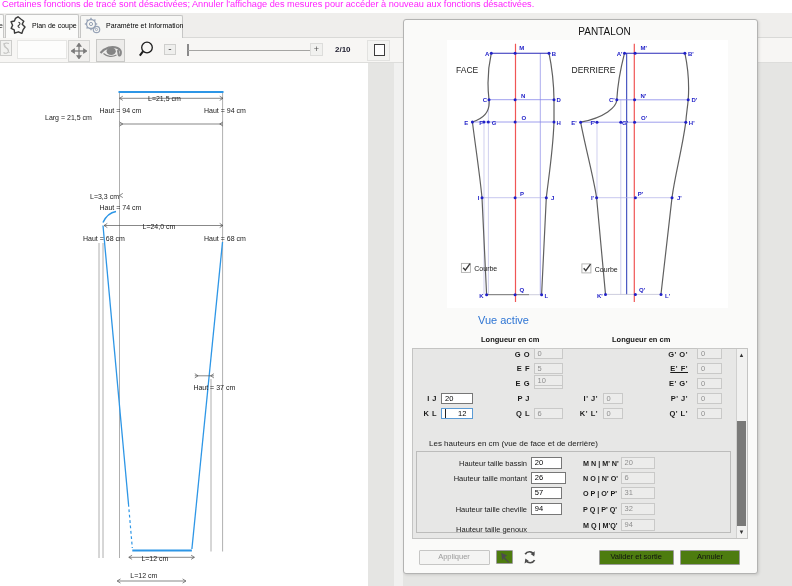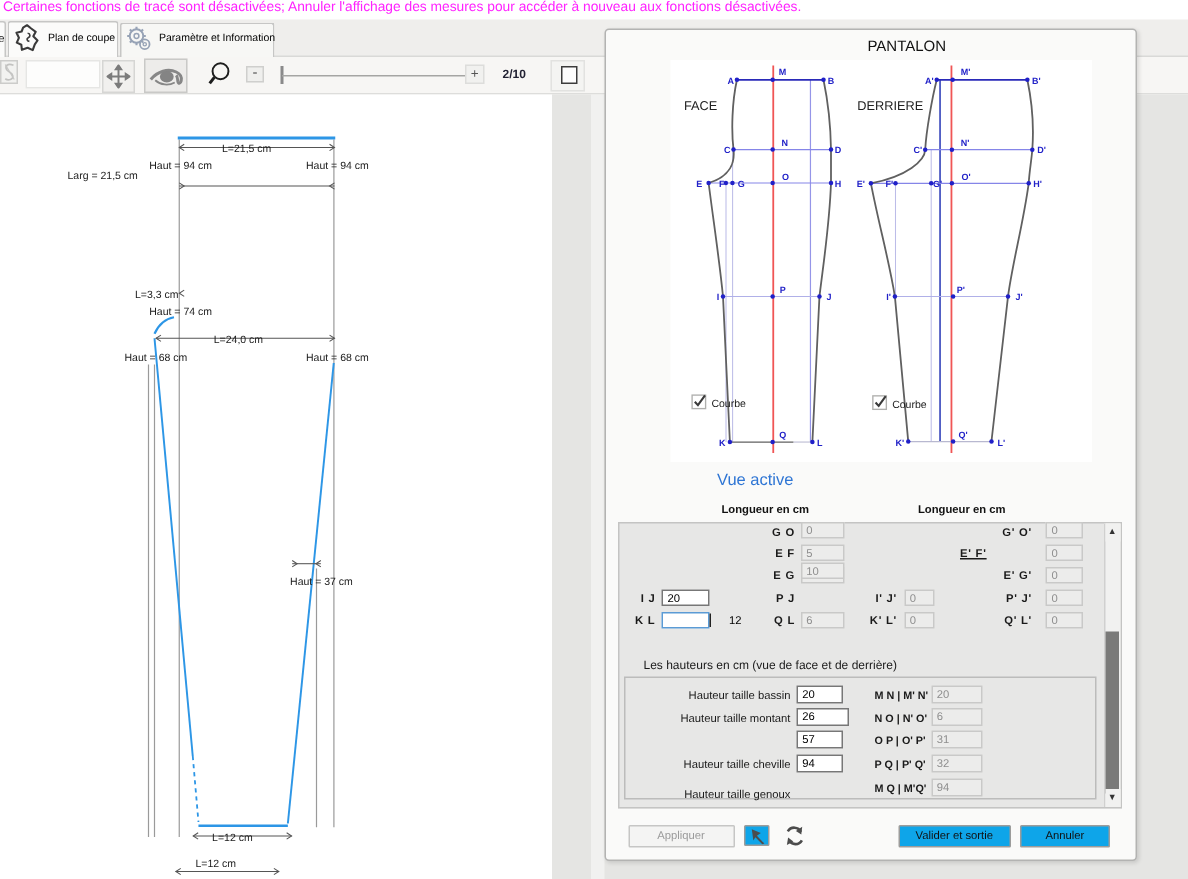--- a/index.html
+++ b/index.html
@@ -21,21 +21,21 @@
   .hdr{font-size:7.5px;font-weight:bold;color:#111;}
   #panel{left:8.5px;top:328.5px;width:336px;height:191px;background:#e7e7e6;border:1px solid #c4c4c3;box-sizing:border-box;}
   .lbl{position:absolute;font-size:7.5px;color:#1a1a1a;white-space:nowrap;}
   .bold{font-weight:bold;letter-spacing:0.5px;}
   .bold2{font-weight:bold;letter-spacing:0;font-size:7.2px;}
   .inp{position:absolute;box-sizing:border-box;height:11px;font-size:7.5px;line-height:9px;padding-left:3px;}
   .inpw{background:#fff;border:1px solid #777;color:#000;}
   .inpd{background:#ececeb;border:1px solid #c9c9c8;color:#8f8f8f;}
   .inpf{background:#fff;border:1px solid #5b9bd5;color:#000;}
   #grp{left:13.3px;top:432px;width:314.5px;height:81.7px;border:1px solid #bcbcbb;box-sizing:border-box;}
-  .btn{position:absolute;box-sizing:border-box;height:14.5px;background:#0ea5e9;border:1px solid #9c9c9b;
+  .btn{position:absolute;box-sizing:border-box;height:14.5px;background:#4d7c0f;border:1px solid #9c9c9b;
        font-size:7.5px;color:#111;text-align:center;line-height:12.5px;border-radius:1px;}
   .btnd{border-color:#c6c6c5;color:#9b9b9b;background:#f4f4f3;}
   #scroll{position:absolute;left:323px;top:0;width:11px;height:189px;background:#f1f1f0;border-left:1px solid #d0d0cf;box-sizing:border-box;}
   .sbtn{position:absolute;left:0;width:10px;height:12px;background:#f1f1f0;font-size:6px;color:#333;text-align:center;line-height:12px;}
   #thumb{position:absolute;left:0.5px;top:72px;width:9px;height:108px;background:#7a7a79;}
 </style>
 </head>
 <body>
 <div id="warn" class="abs">Certaines fonctions de tracé sont désactivées; Annuler l'affichage des mesures pour accéder à nouveau aux fonctions désactivées.</div>
 
@@ -303,27 +303,27 @@
 <div class="lbl bold" style="left:480px;top:394px;width:50px;text-align:right;">P J</div>
 <div class="lbl bold" style="left:480px;top:409px;width:50px;text-align:right;">Q L</div>
 <div class="inp inpd" style="left:533.5px;top:348px;width:29px;">0</div>
 <div class="inp inpd" style="left:533.5px;top:362.5px;width:29px;">5</div>
 <div class="inp inpd" style="left:533.5px;top:377.5px;width:29px;">3</div>
 <div class="inp inpd" style="left:533.5px;top:375px;width:29px;">10</div>
 <div class="inp inpd" style="left:533.5px;top:407.5px;width:29px;">6</div>
 <div class="lbl bold" style="left:400px;top:394px;width:37px;text-align:right;">I J</div>
 <div class="lbl bold" style="left:400px;top:409px;width:37px;text-align:right;">K L</div>
 <div class="inp inpw" style="left:441px;top:392.5px;width:31.5px;">20</div>
-<div class="inp inpf" style="left:441px;top:407.5px;width:31.5px;"><span style="border-left:1px solid #222;padding-left:12px;margin-left:28px;">12</span></div>
+<div class="inp inpf" style="left:441px;top:407.5px;width:31.5px;"><span style="border-left:1px solid #222;padding-left:12px;">12</span></div>
 <div class="lbl bold" style="left:560px;top:394px;width:38px;text-align:right;">I' J'</div>
 <div class="lbl bold" style="left:560px;top:409px;width:38px;text-align:right;">K' L'</div>
 <div class="inp inpd" style="left:602.5px;top:392.5px;width:20px;">0</div>
 <div class="inp inpd" style="left:602.5px;top:407.5px;width:20px;">0</div>
 <div class="lbl bold" style="left:640px;top:349.5px;width:48px;text-align:right;">G' O'</div>
-<div class="lbl bold" style="left:640px;top:364px;width:48px;text-decoration:underline;">E' F'</div>
+<div class="lbl bold" style="left:640px;top:364px;width:48px;text-align:right;text-decoration:underline;">E' F'</div>
 <div class="lbl bold" style="left:640px;top:379px;width:48px;text-align:right;">E' G'</div>
 <div class="lbl bold" style="left:640px;top:394px;width:48px;text-align:right;">P' J'</div>
 <div class="lbl bold" style="left:640px;top:409px;width:48px;text-align:right;">Q' L'</div>
 <div class="inp inpd" style="left:697px;top:348px;width:25px;">0</div>
 <div class="inp inpd" style="left:697px;top:362.5px;width:25px;">0</div>
 <div class="inp inpd" style="left:697px;top:377.5px;width:25px;">0</div>
 <div class="inp inpd" style="left:697px;top:392.5px;width:25px;">0</div>
 <div class="inp inpd" style="left:697px;top:407.5px;width:25px;">0</div>
 
 <div class="lbl" style="left:429px;top:438.5px;font-size:8px;">Les hauteurs en cm (vue de face et de derrière)</div>

